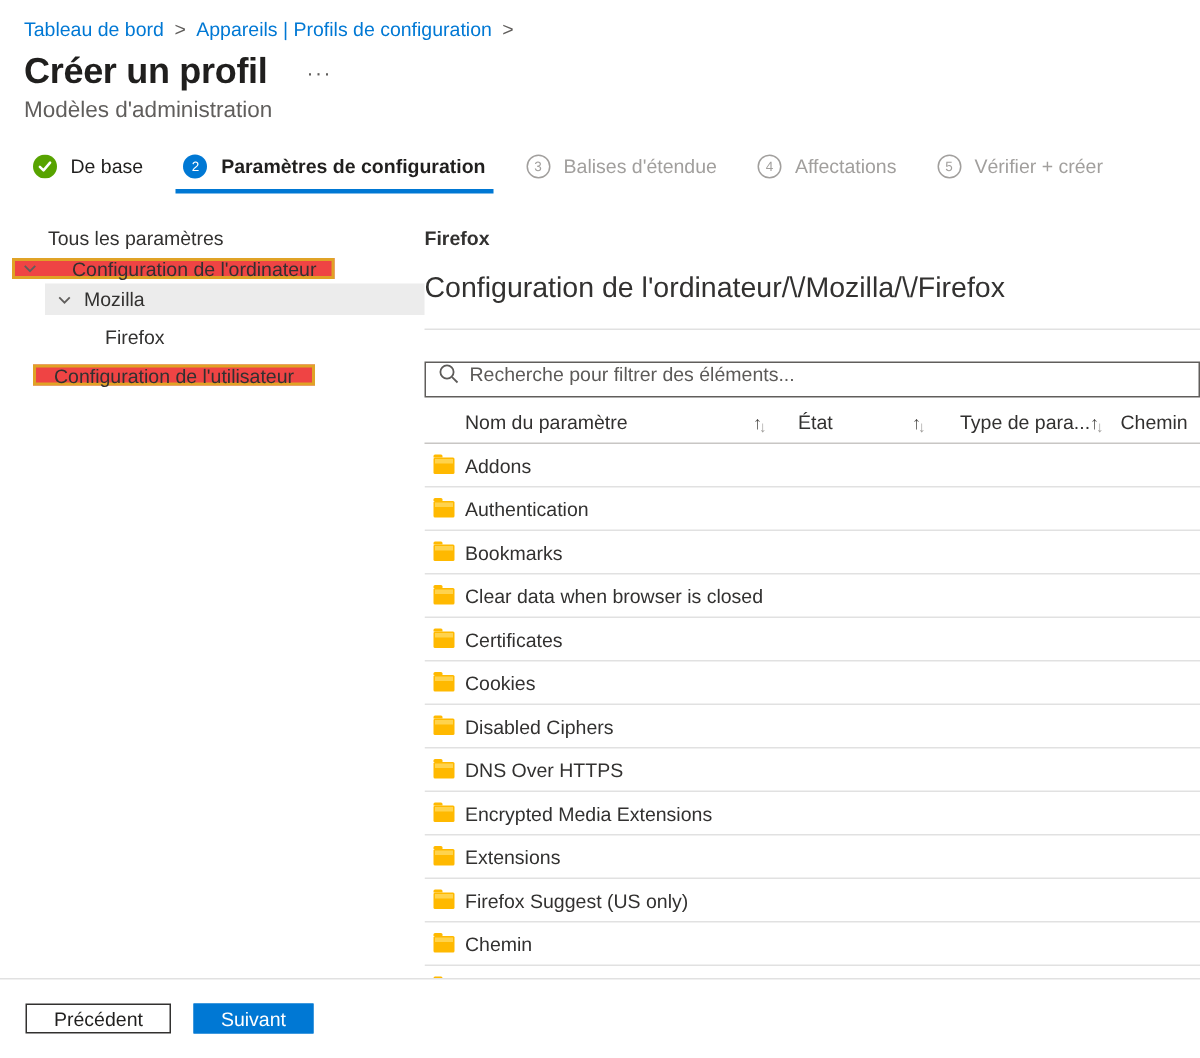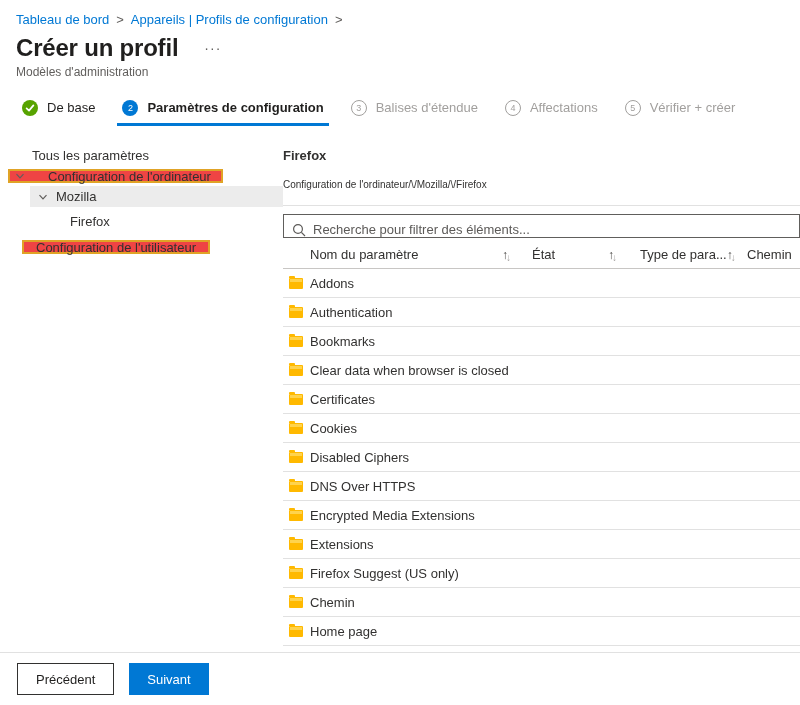--- a/index.html
+++ b/index.html
@@ -8,21 +8,21 @@
   .page { width: 800px; height: 705px; display: flex; flex-direction: column; }
 
   
   .top { padding: 9px 16px 0 16px; }
   .breadcrumb { font-size: 13px; height: 20px; display: flex; align-items: center; }
   .crumb { color: #0078d4; text-decoration: none; cursor: pointer; }
   .crumb-sep { color: #605e5c; margin: 0 7px; }
   .title-row { margin-top: 5px; display: flex; align-items: center; gap: 26px; }
   .page-title { font-size: 24px; font-weight: 700; color: #201f1e; letter-spacing: -0.2px; }
   .more-actions { color: #605e5c; font-size: 14px; letter-spacing: 1px; cursor: pointer; }
-  .subtitle { font-size: 12px; color: #605e5c; margin-top: 3px; }
+  .subtitle { font-size: 15px; color: #605e5c; margin-top: 3px; }
 
   
   .steps { margin-top: 21px; padding-left: 22px; display: flex; gap: 27px; align-items: flex-start; }
   .step { display: flex; align-items: flex-start; gap: 9px; position: relative; padding-bottom: 10px; cursor: pointer; }
   .badge { width: 16px; height: 16px; border-radius: 50%; display: flex; align-items: center; justify-content: center;
            font-size: 9px; flex: 0 0 16px; }
   .step.active .badge { background: #0078d4; color: #fff; }
   .step.upcoming .badge { background: #fff; border: 1px solid #a19f9d; color: #a19f9d; }
   .step .lbl { color: #201f1e; }
   .step.active .lbl { font-weight: 700; }
@@ -42,44 +42,44 @@
   .hl-box.wide { min-width: 198px; }
   .row-gray { margin-top: 3px; height: 21px; background: #ececec; margin-left: 30px; padding-left: 8px; gap: 8px; }
   .row-firefox { margin-top: 3px; height: 22px; padding-left: 70px; }
   .row-hl2 { margin-top: 8px; margin-left: 22px; }
   .hl-box.no-chev { padding: 0 12px; min-width: 184px; justify-content: flex-start; }
   .chev { display: inline-flex; flex: 0 0 auto; }
 
   
   .panel { flex: 1; min-width: 0; display: flex; flex-direction: column; padding-top: 7px; }
   .panel-title { font-weight: 700; font-size: 13px; }
-  .panel-path { margin-top: 16px; font-size: 10px; }
+  .panel-path { margin-top: 16px; font-size: 19px; }
   .panel-hr { margin-top: 15px; border: none; border-top: 1px solid #e1e1e1; height: 0; }
-  .searchbox { margin-top: 8px; height: 24px; border: 1px solid #605e5c; display: flex; align-items: flex-end;
+  .searchbox { margin-top: 21px; height: 24px; border: 1px solid #605e5c; display: flex; align-items: flex-start;
                padding: 0 8px; gap: 7px; background: #fff; }
   .searchbox input { border: none; outline: none; flex: 1; font-family: "Liberation Sans", sans-serif;
                      font-size: 13px; color: #323130; background: transparent; }
   .searchbox input::placeholder { color: #5c5a58; opacity: 1; }
 
   .thead, .trow { display: grid; grid-template-columns: 27px 192px 30px 76px 32px 107px 1fr; align-items: center; }
   .thead { height: 29px; border-bottom: 1px solid #c8c6c4; margin-top: 2px; }
   .th { font-size: 13px; color: #323130; cursor: pointer; white-space: nowrap; overflow: hidden; }
   .sort { white-space: nowrap; }
   .sort .up { font-size: 12px; color: #484644; }
   .sort .down { font-size: 10px; color: #a19f9d; margin-left: -2px; position: relative; top: 2px; }
   .tbody { overflow: hidden; flex: 1; }
   .trow { height: 29px; border-bottom: 1px solid #e1e1e1; cursor: pointer; }
   .trow .cell-name { grid-column: 2 / 8; white-space: nowrap; }
   .folder { width: 14px; height: 11px; background: #ffb900; border-radius: 1px; position: relative; margin-left: 6px; justify-self: start; }
   .folder::before { content: ""; position: absolute; top: -2px; left: 0; width: 6px; height: 2px; background: #ffb900; border-radius: 1px 1px 0 0; }
   .folder::after { content: ""; position: absolute; top: 1px; left: 1px; right: 1px; height: 3px; background: #ffd34d; }
 
   
   .footer { height: 53px; border-top: 1px solid #e1e1e1; display: flex; align-items: center; gap: 15px; padding-left: 17px; }
-  .btn { height: 32px; font-family: "Liberation Sans", sans-serif; font-size: 13px; cursor: pointer; }
+  .btn { height: 20px; font-family: "Liberation Sans", sans-serif; font-size: 13px; cursor: pointer; }
   .btn-secondary { background: #fff; border: 1px solid #323130; color: #201f1e; padding: 0 18px; }
   .btn-primary { background: #0078d4; border: 1px solid #0078d4; color: #fff; padding: 0 17px; }
 </style>
 </head>
 <body>
 
 <div class="page">
 
   <div class="top">
     <div class="breadcrumb">

